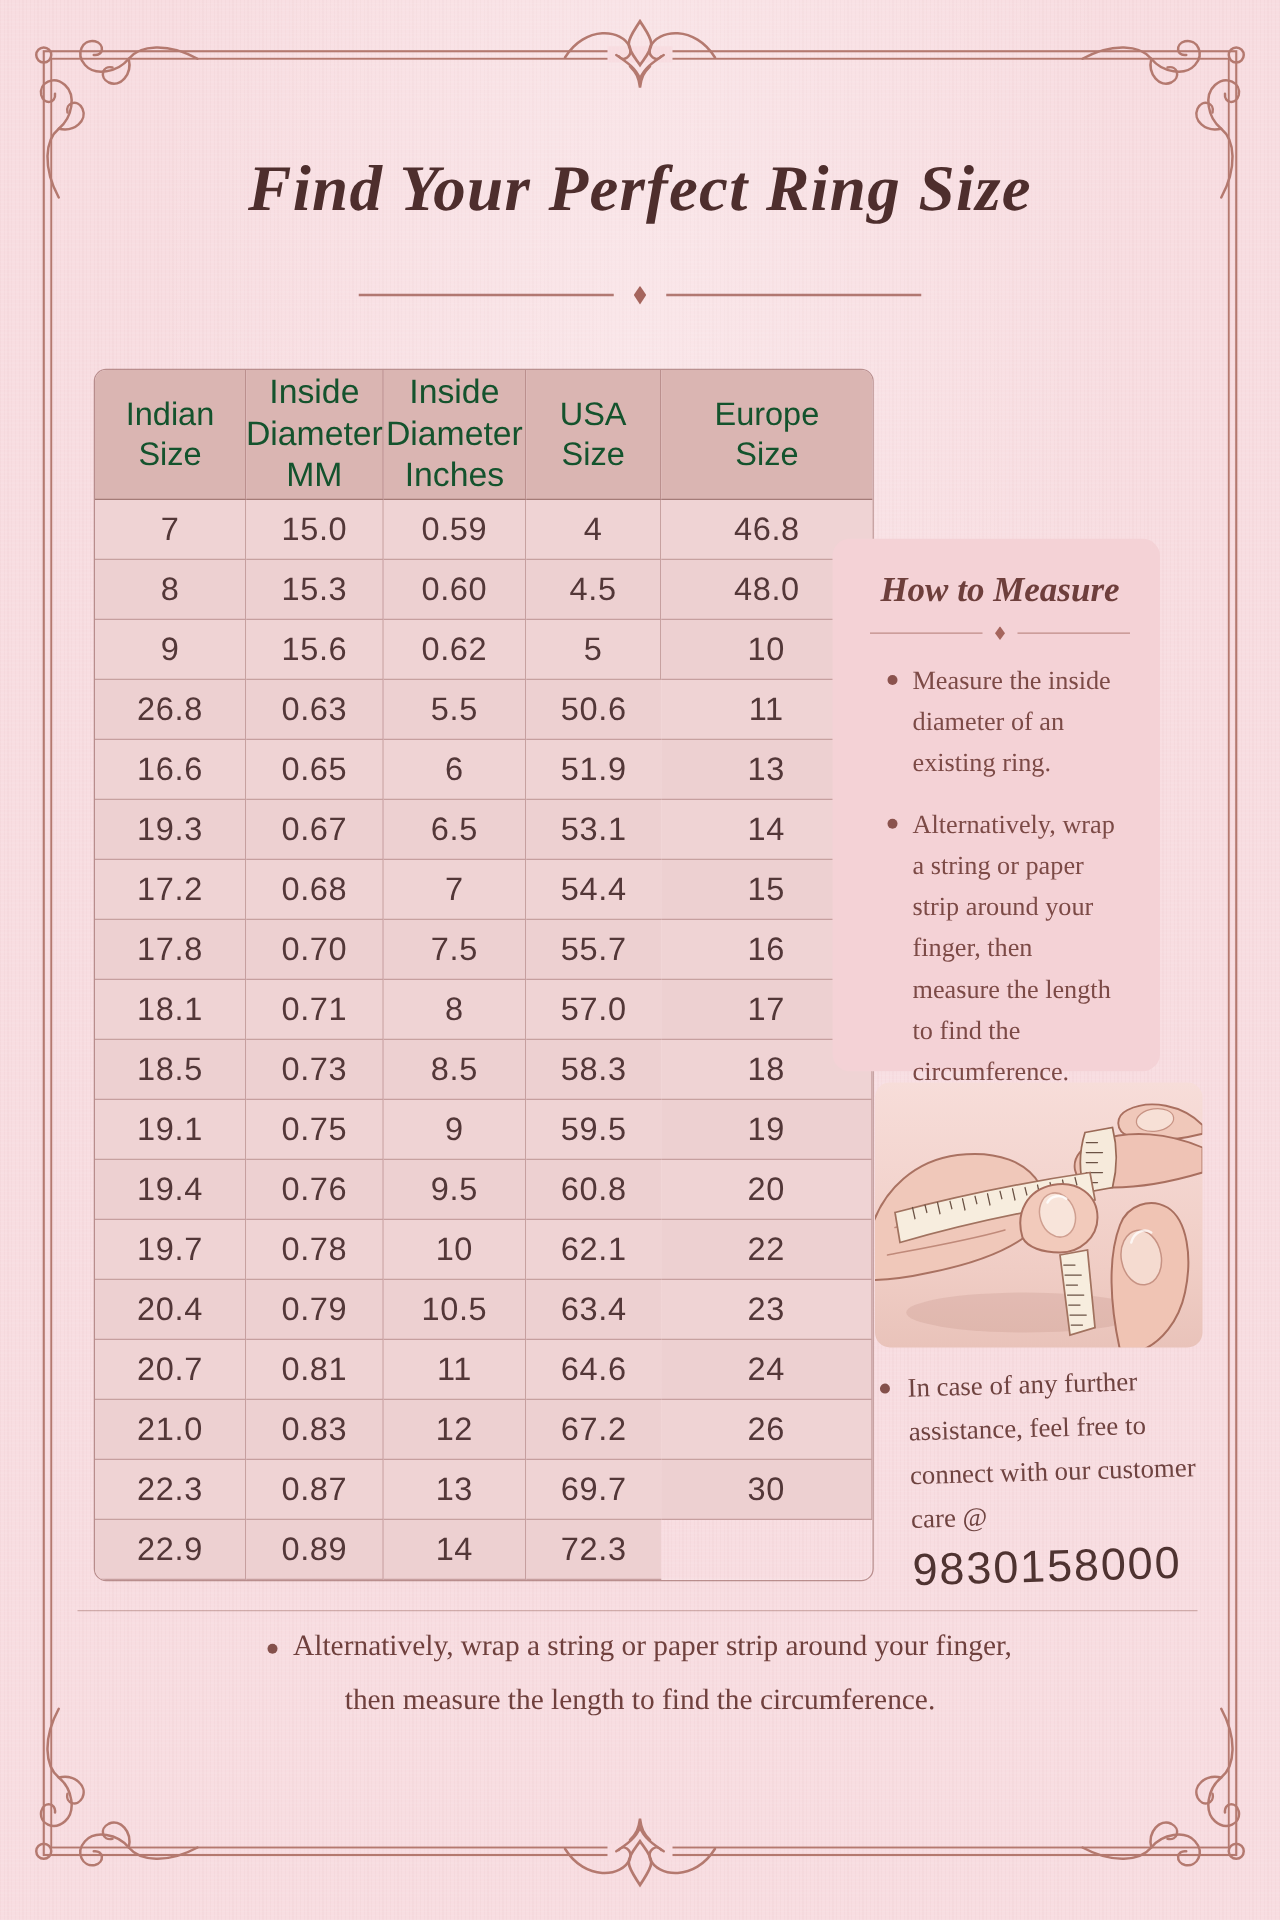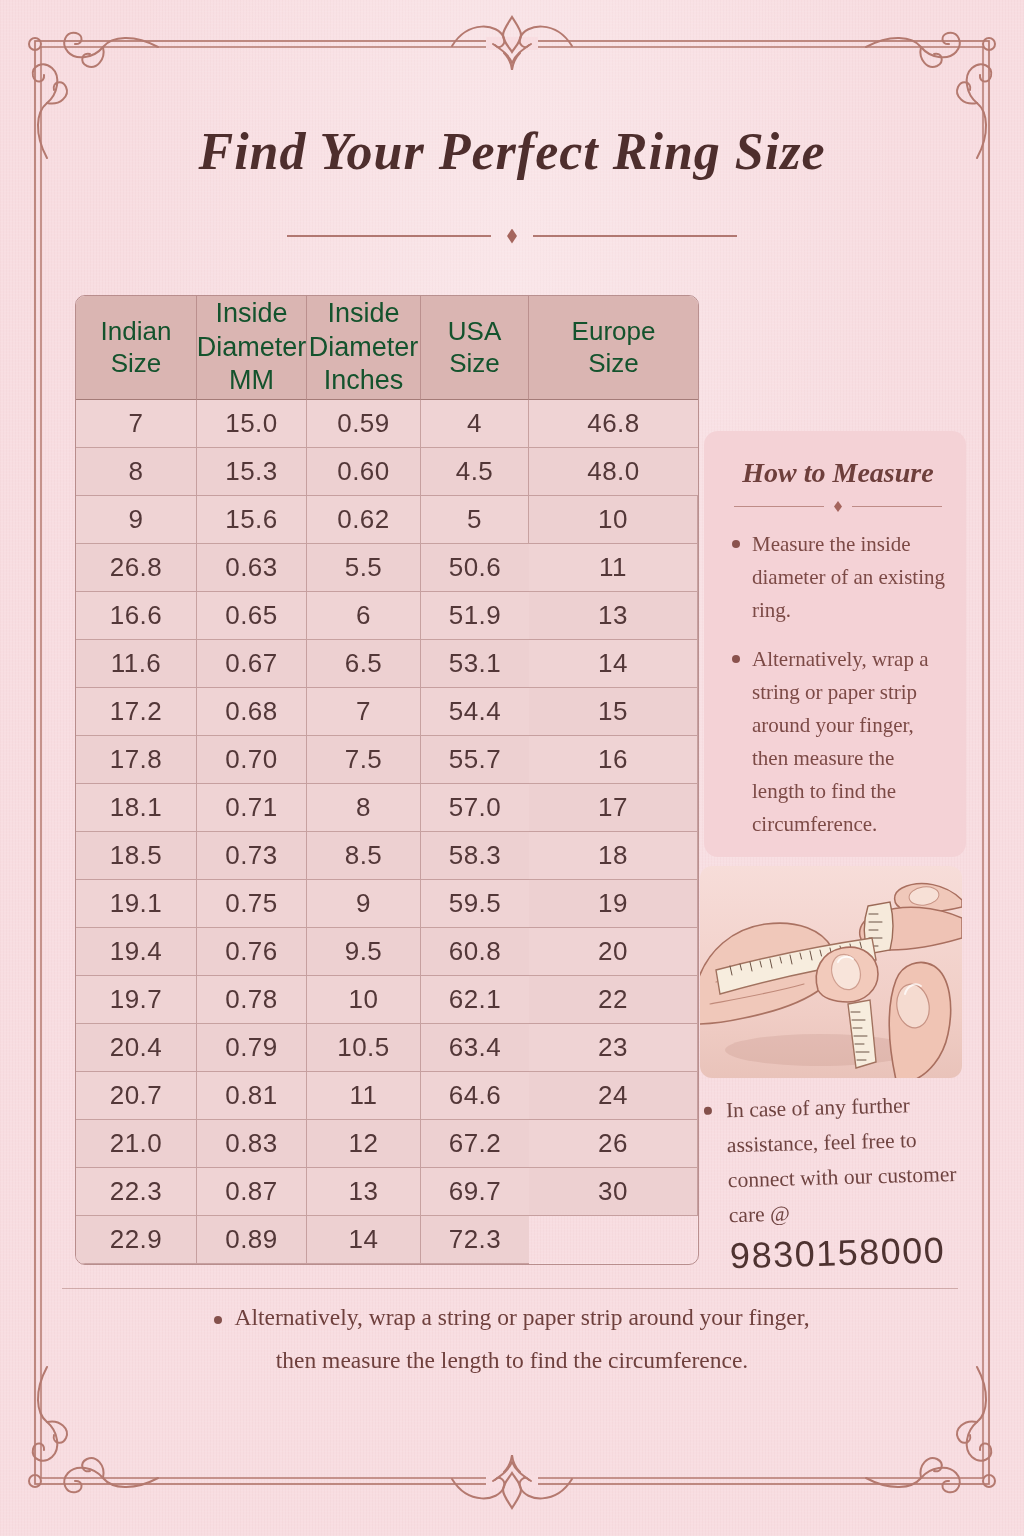--- a/index.html
+++ b/index.html
@@ -60,33 +60,33 @@
   .table .th.small{font-size:27px;line-height:1.25;}
   .table .td{
     height:47px;background:#efd3d4;
     font-family:"Liberation Sans", sans-serif;
     font-size:26px;letter-spacing:.5px;color:#533738;
   }
   .table .td.alt{background:#edd0d1;}
 
   
   .howto{
-    position:absolute;left:704px;top:431px;width:262px;height:426px;
+    position:absolute;left:666px;top:431px;width:262px;height:426px;
     background:#f4d2d6;border-radius:14px;
     box-sizing:border-box;padding:26px 20px 0 26px;
   }
   .howto h2{
     margin:0;font-style:italic;font-weight:600;
     font-size:28px;color:#6e3f3c;text-align:center;
     font-family:"Liberation Serif", serif;
   }
   .howto-divider{display:flex;align-items:center;gap:10px;margin:12px 4px 16px;}
   .howto-divider .line{flex:1;height:1.5px;background:#b07a73;opacity:.8;}
   .howto-divider .gem{width:8px;height:11px;background:#a5655d;}
-  .howto ul{list-style:none;margin:0;padding:0;}
+  .howto ul{list-style:none;margin:16px;padding:0;}
   .howto li{
     position:relative;padding-left:22px;margin-bottom:16px;
     font-size:21px;line-height:1.57;color:#7c4a46;
   }
   .howto li::before{
     content:"";position:absolute;left:2px;top:12px;
     width:8px;height:8px;border-radius:50%;background:#8a524d;
   }
 
   
@@ -208,21 +208,21 @@
       <div class="cell td alt">26.8</div>
       <div class="cell td alt">0.63</div>
       <div class="cell td alt">5.5</div>
       <div class="cell td alt lastcol">50.6</div>
       <div class="cell td">11</div>
       <div class="cell td">16.6</div>
       <div class="cell td">0.65</div>
       <div class="cell td">6</div>
       <div class="cell td lastcol">51.9</div>
       <div class="cell td alt">13</div>
-      <div class="cell td alt">11.6</div>
+      <div class="cell td alt">19.3</div>
       <div class="cell td alt">0.67</div>
       <div class="cell td alt">6.5</div>
       <div class="cell td alt lastcol">53.1</div>
       <div class="cell td">14</div>
       <div class="cell td">17.2</div>
       <div class="cell td">0.68</div>
       <div class="cell td">7</div>
       <div class="cell td lastcol">54.4</div>
       <div class="cell td alt">15</div>
       <div class="cell td alt">17.8</div>

